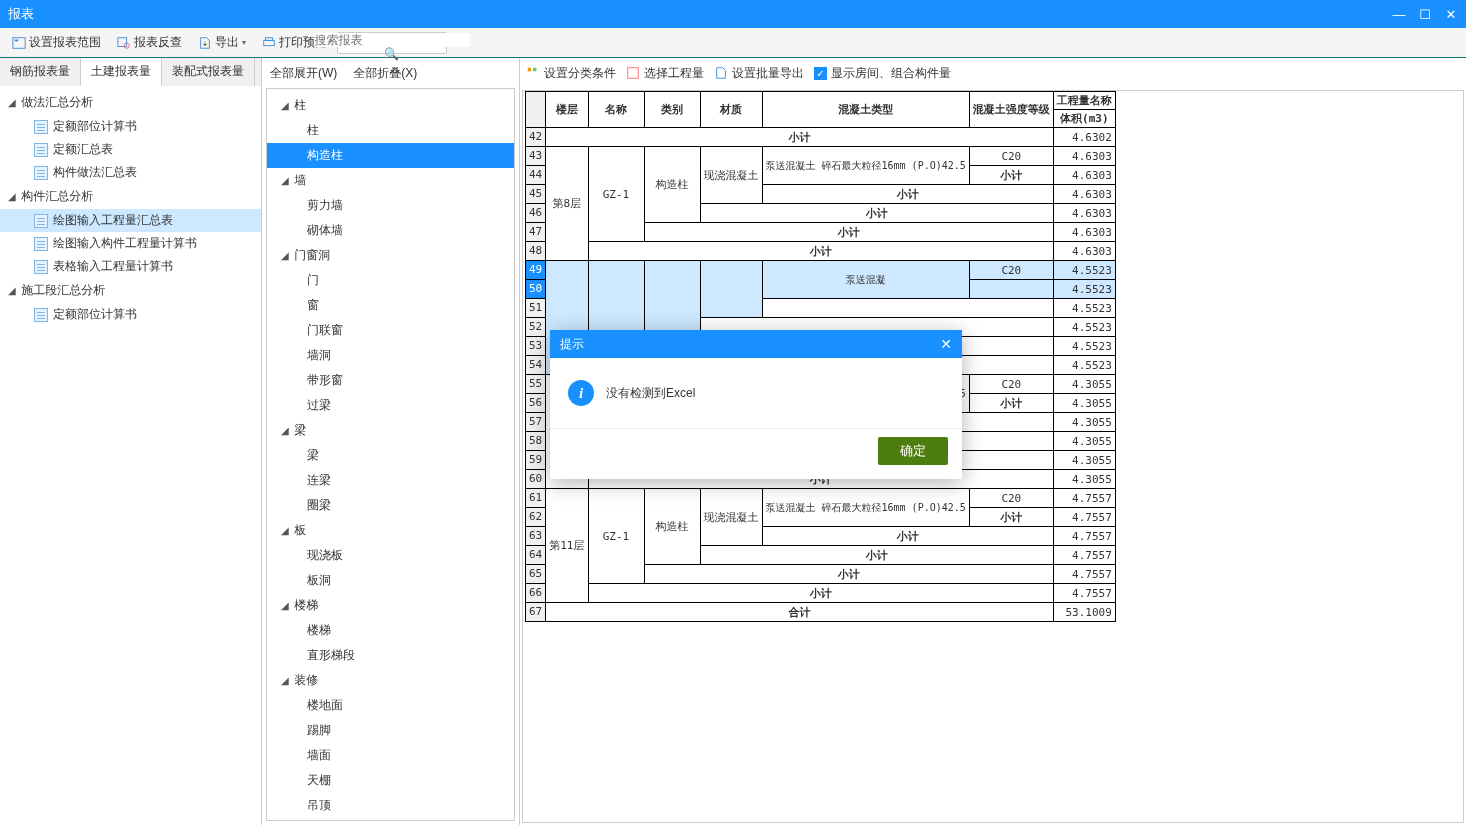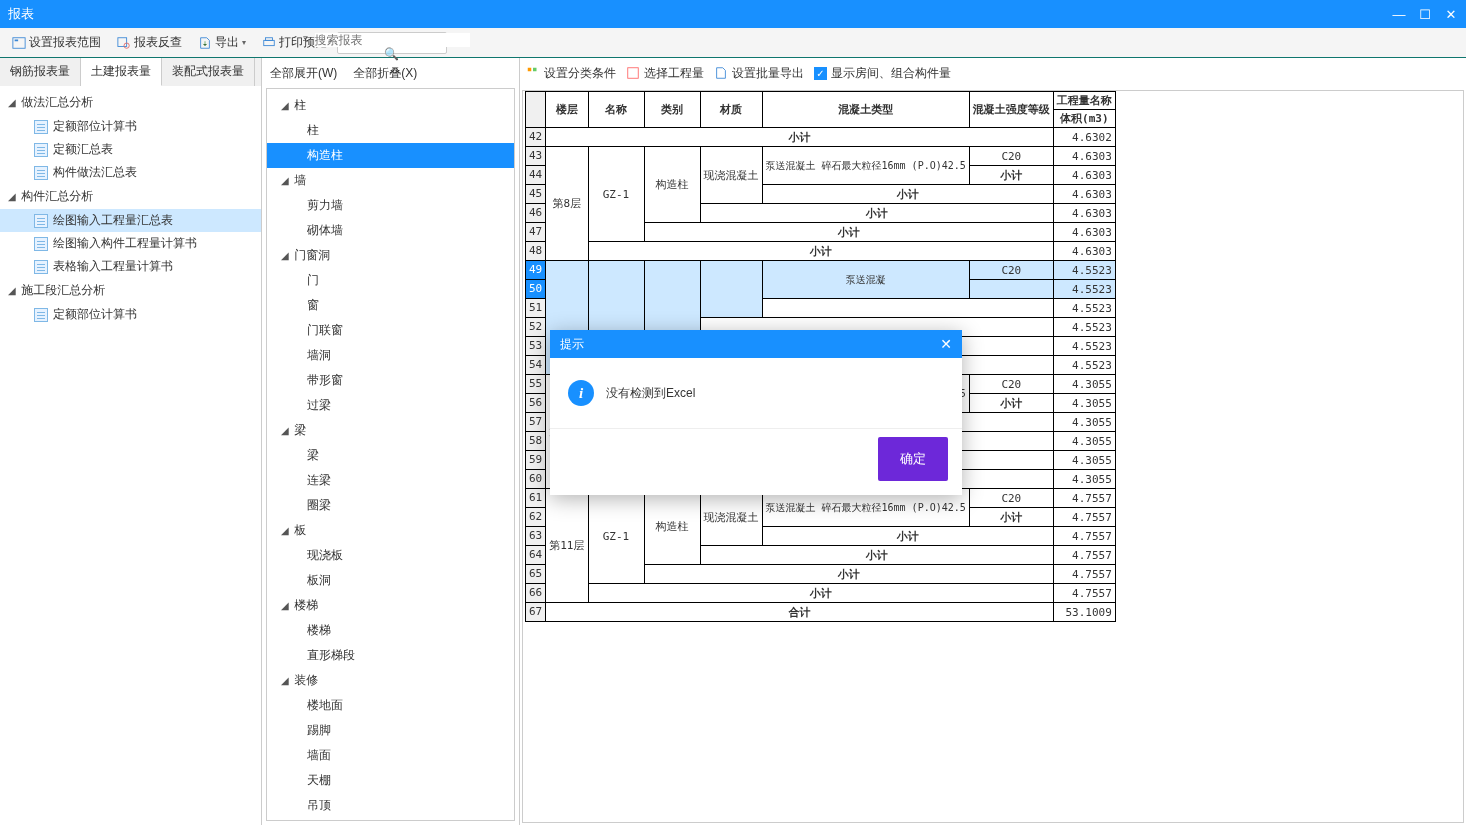--- a/index.html
+++ b/index.html
@@ -47,21 +47,21 @@
 table.data th { font-weight: bold; background:#fff; }
 table.data td.num { text-align: right; }
 table.data td.sub { font-weight: bold; }
 .overlay { position: absolute; left: 550px; top: 330px; width: 412px; background: #fff; box-shadow: 0 4px 20px rgba(0,0,0,0.3); z-index: 100; }
 .dlg-title { height: 28px; background: #1890ff; color: #fff; display: flex; align-items: center; padding: 0 10px; }
 .dlg-title-text { flex: 1; }
 .dlg-close { cursor: pointer; font-size: 14px; }
 .dlg-body { padding: 22px 18px; display: flex; align-items: center; gap: 12px; }
 .info-icon { width: 26px; height: 26px; border-radius: 50%; background: #1890ff; color: #fff; font-size: 15px; display: flex; align-items: center; justify-content: center; font-family: Georgia, serif; font-style: italic; font-weight:bold; }
 .dlg-footer { padding: 8px 14px 14px; display: flex; justify-content: flex-end; border-top:1px solid #eee;}
-.dlg-btn { background: #6d28d9; color: #fff; border: none; padding: 13px 22px; cursor: pointer; border-radius: 2px; font-size:13px;}
+.dlg-btn { background: #4d7c0f; color: #fff; border: none; padding: 5px 22px; cursor: pointer; border-radius: 2px; font-size:13px;}
 .sel-row { background:#cde8ff; }
 svg { width:14px; height:14px; }
 </style>
 </head>
 <body>
 
 <div class="titlebar">
   <div class="titlebar-title">报表</div>
   <div class="titlebar-btns">
     <div class="titlebar-btn">—</div>

